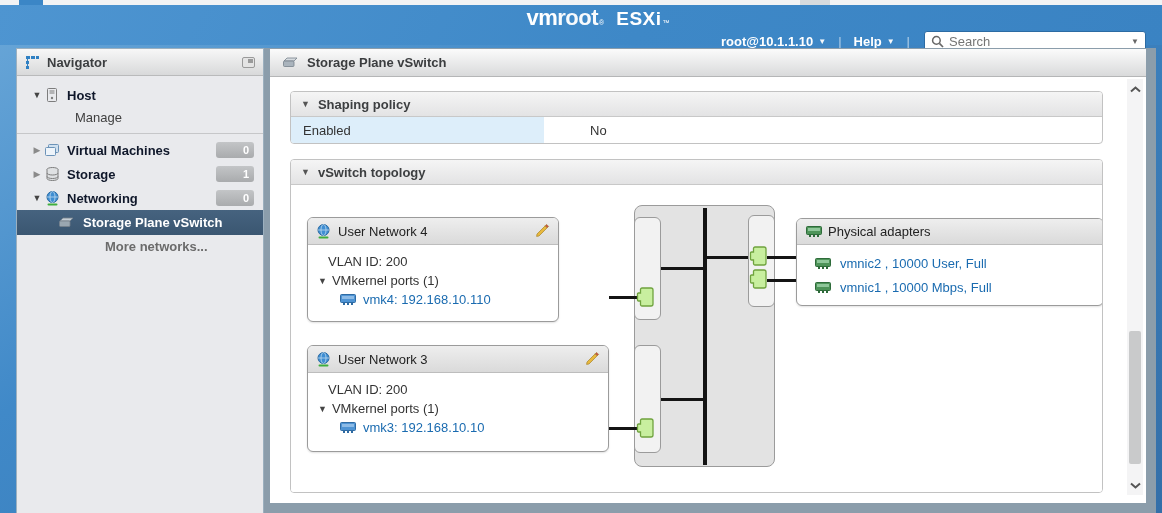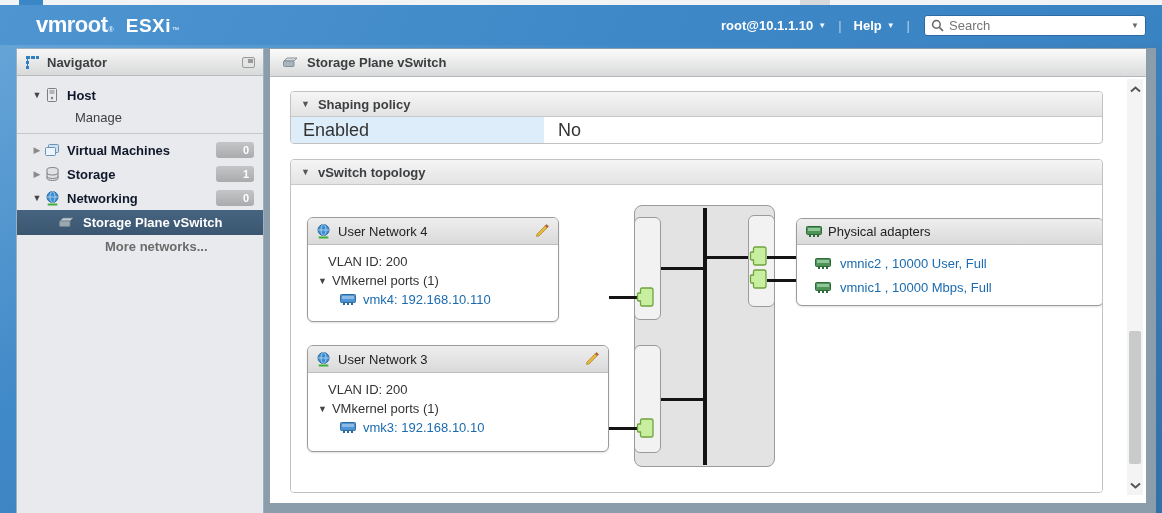--- a/index.html
+++ b/index.html
@@ -9,21 +9,21 @@
     background:linear-gradient(150deg,#6aa7d8 0%,#4089c8 35%,#336fa9 100%); }
 
   
   .artifact-strip { position:absolute; left:0; top:0; width:100%; height:5px; background:#f2f3f4; }
   .artifact-strip .tab-blue { position:absolute; left:19px; top:0; width:24px; height:5px; background:#3b86c6; }
   .artifact-strip .tab-grey { position:absolute; left:800px; top:0; width:30px; height:5px; background:#d7dadd; }
 
   
   .topbar { position:absolute; left:0; top:5px; width:100%; height:40px;
     background:linear-gradient(115deg,#4e95d1 0%,#3e88c7 55%,#3a83c3 100%);
-    display:flex; align-items:center; color:#fff; }
+    display:flex; align-items:center; color:#fff;flex-direction:column; }
   .logo { margin-left:36px; display:flex; align-items:baseline; color:#fff; white-space:nowrap; }
   .logo .vm { font-weight:bold; font-size:22px; letter-spacing:-0.5px; }
   .logo .ware { font-weight:bold; font-size:22px; letter-spacing:-0.5px; opacity:.96; }
   .logo sup { font-size:7px; margin:0 2px 0 1px; }
   .logo .prod { font-weight:bold; font-size:19px; margin-left:10px; letter-spacing:.5px; }
   .topbar-right { margin-left:auto; margin-right:16px; display:flex; align-items:center; font-size:13px; font-weight:bold; }
   .tb-item { display:flex; align-items:center; cursor:pointer; }
   .tb-caret { font-size:8px; margin-left:5px; opacity:.95; }
   .tb-sep { margin:0 12px; opacity:.6; font-weight:normal; }
   .searchbox { width:222px; height:21px; background:#fff; border:1px solid #2c6ba3; border-radius:3px;
@@ -69,21 +69,21 @@
     display:flex; align-items:center; padding:0 12px; font-size:13px; font-weight:bold; color:#3b3d3f; }
   .main-header .mh-title { margin-left:8px; }
   .content { position:absolute; left:0; top:28px; right:0; bottom:0; background:#fff; overflow:hidden; }
 
   .box { width:813px; margin-left:20px; border:1px solid #c2c2c2; border-radius:4px; background:#fff; overflow:hidden; }
   .box.shaping { margin-top:14px; }
   .box.topology { margin-top:15px; }
   .box-header { height:25px; background:linear-gradient(#f5f5f5,#e3e3e4); border-bottom:1px solid #c8c8c8;
     display:flex; align-items:center; padding:0 10px; font-size:13px; font-weight:bold; color:#3d3f41; cursor:pointer; }
   .box-header .bh-caret { font-size:9px; color:#555; margin-right:8px; }
-  .shape-row { display:flex; height:26px; align-items:stretch; font-size:18px; color:#333; }
+  .shape-row { display:flex; height:26px; align-items:stretch; font-size:13px; color:#333;gap:32px; }
   .shape-row .cell-label { width:253px; background:#ddeefa; display:flex; align-items:center; padding-left:12px; }
   .shape-row .cell-value { display:flex; align-items:center; padding-left:14px; }
 
   
   .topo { position:relative; height:307px; background:#fff; }
   .pg-box { position:absolute; border:1px solid #9b9b9b; border-radius:6px; background:#fff;
     box-shadow:0 1px 2px rgba(0,0,0,.12); overflow:hidden; }
   .pg-head { height:27px; background:linear-gradient(#eeeeee,#dadada); border-bottom:1px solid #bdbdbd;
     display:flex; align-items:center; padding:0 8px; font-size:13px; color:#222; }
   .pg-head .pg-title { margin-left:7px; }

